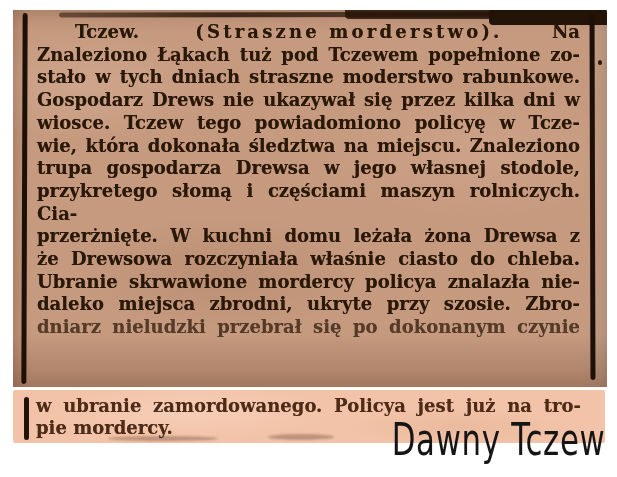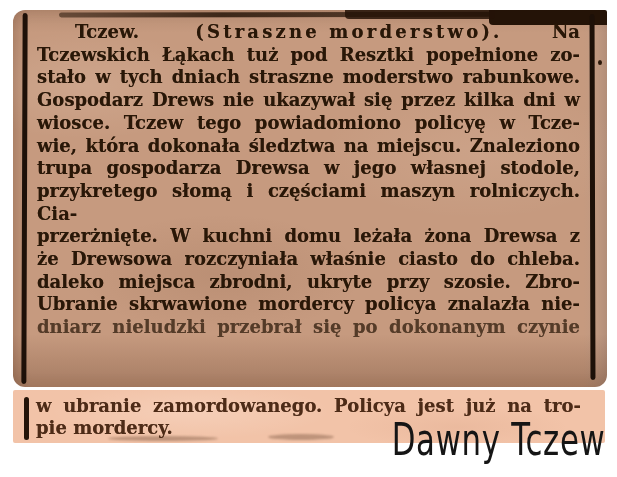--- a/index.html
+++ b/index.html
@@ -15,21 +15,21 @@
   .clip-main {
     position: absolute; left: 13px; top: 10px;
     width: 594px; height: 377px;
     background-color: #c69a7f;
     background-image:
       radial-gradient(ellipse 220px 90px at 12% 20%, rgba(255,236,220,.14), transparent 60%),
       radial-gradient(ellipse 260px 110px at 78% 38%, rgba(255,232,214,.10), transparent 60%),
       radial-gradient(ellipse 240px 100px at 35% 70%, rgba(88,46,22,.10), transparent 60%),
       linear-gradient(to bottom, rgba(60,30,14,.10) 0%, transparent 6%, transparent 86%, rgba(70,35,15,.22) 98%),
       linear-gradient(to right, rgba(70,35,15,.12) 0%, transparent 3%, transparent 96%, rgba(170,150,140,.35) 100%);
-    border-radius: 12px;
+    border-radius: 0;
     box-shadow: inset 0 0 14px rgba(80,40,20,.18);
   }
   .torn-band {
     position: absolute; left: 46px; top: 2px; right: 4px; height: 5px;
     background: linear-gradient(to right, rgba(40,22,9,.55), rgba(40,22,9,.85) 30%, rgba(40,22,9,.7) 60%, rgba(36,19,7,.95));
     border-radius: 3px; transform: rotate(-0.12deg);
   }
   .torn-corner {
     position: absolute; right: 0; top: 0; width: 118px; height: 15px;
     background: #241307; border-radius: 0 2px 0 4px;
@@ -105,31 +105,31 @@
     <div class="rule rule-left"></div>
     <div class="rule rule-right"></div>
     <div class="ink-dot"></div>
 
     <div class="text-col">
       <div class="line headline">
         <span class="hl-place">Tczew.</span>
         <span class="hl-title">(Straszne morderstwo).</span>
         <span class="hl-tail">Na</span>
       </div>
-      <div class="line">Tczewskich Łąkach tuż pod Resztki popełnione zo-</div>
+      <div class="line">Znaleziono Łąkach tuż pod Tczewem popełnione zo-</div>
       <div class="line">stało w tych dniach straszne moderstwo rabunkowe.</div>
       <div class="line">Gospodarz Drews nie ukazywał się przez kilka dni w</div>
       <div class="line">wiosce. Tczew tego powiadomiono policyę w Tcze-</div>
       <div class="line">wie, która dokonała śledztwa na miejscu. Znaleziono</div>
       <div class="line">trupa gospodarza Drewsa w jego własnej stodole,</div>
       <div class="line">przykretego słomą i częściami maszyn rolniczych. Cia-</div>
       <div class="line">przerżnięte. W kuchni domu leżała żona Drewsa z</div>
       <div class="line">że Drewsowa rozczyniała właśnie ciasto do chleba.</div>
+      <div class="line">Ubranie skrwawione mordercy policya znalazła nie-</div>
       <div class="line">daleko miejsca zbrodni, ukryte przy szosie. Zbro-</div>
-      <div class="line">Ubranie skrwawione mordercy policya znalazła nie-</div>
       <div class="line faded">dniarz nieludzki przebrał się po dokonanym czynie</div>
     </div>
   </div>
 
   <div class="clip-strip">
     <div class="rule rule-strip"></div>
     <div class="strip-text">
       <div class="line strip-line-1">w ubranie zamordowanego. Policya jest już na tro-</div>
       <div class="line strip-line-2">pie mordercy.</div>
     </div>

